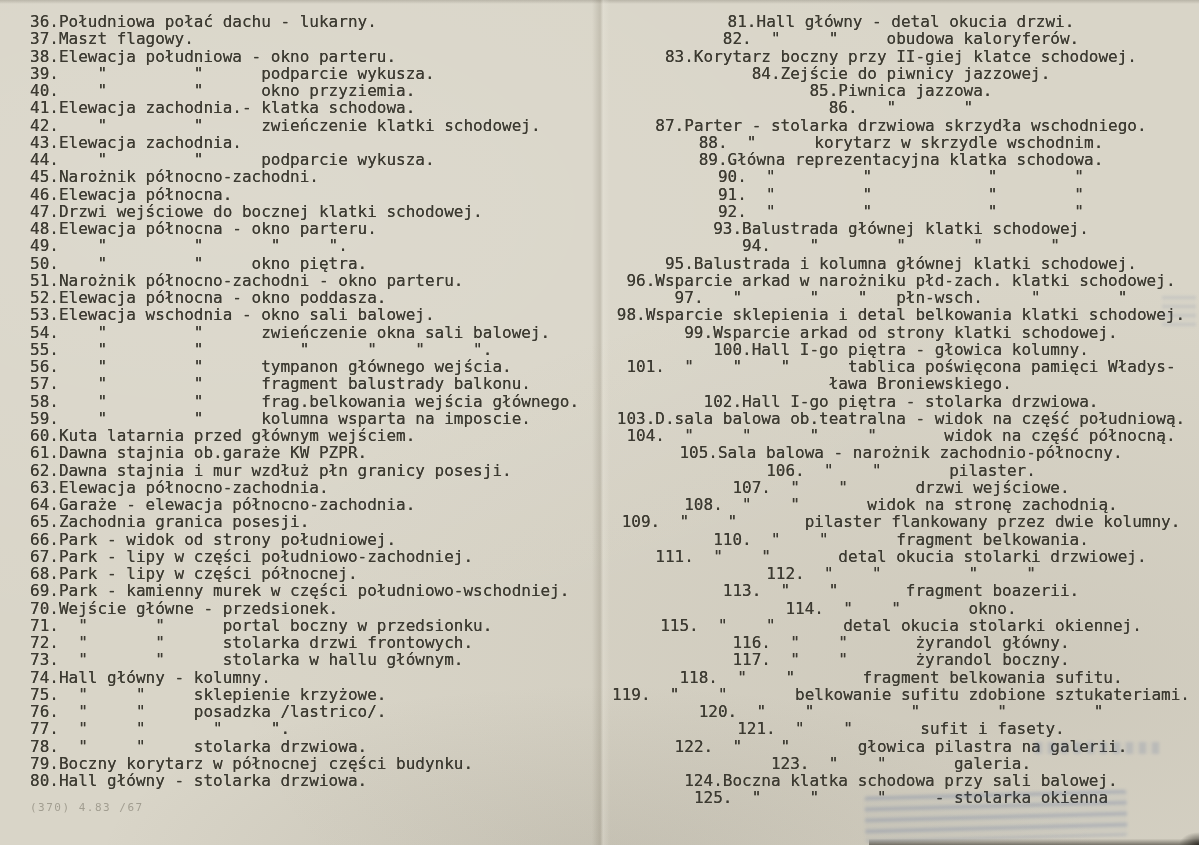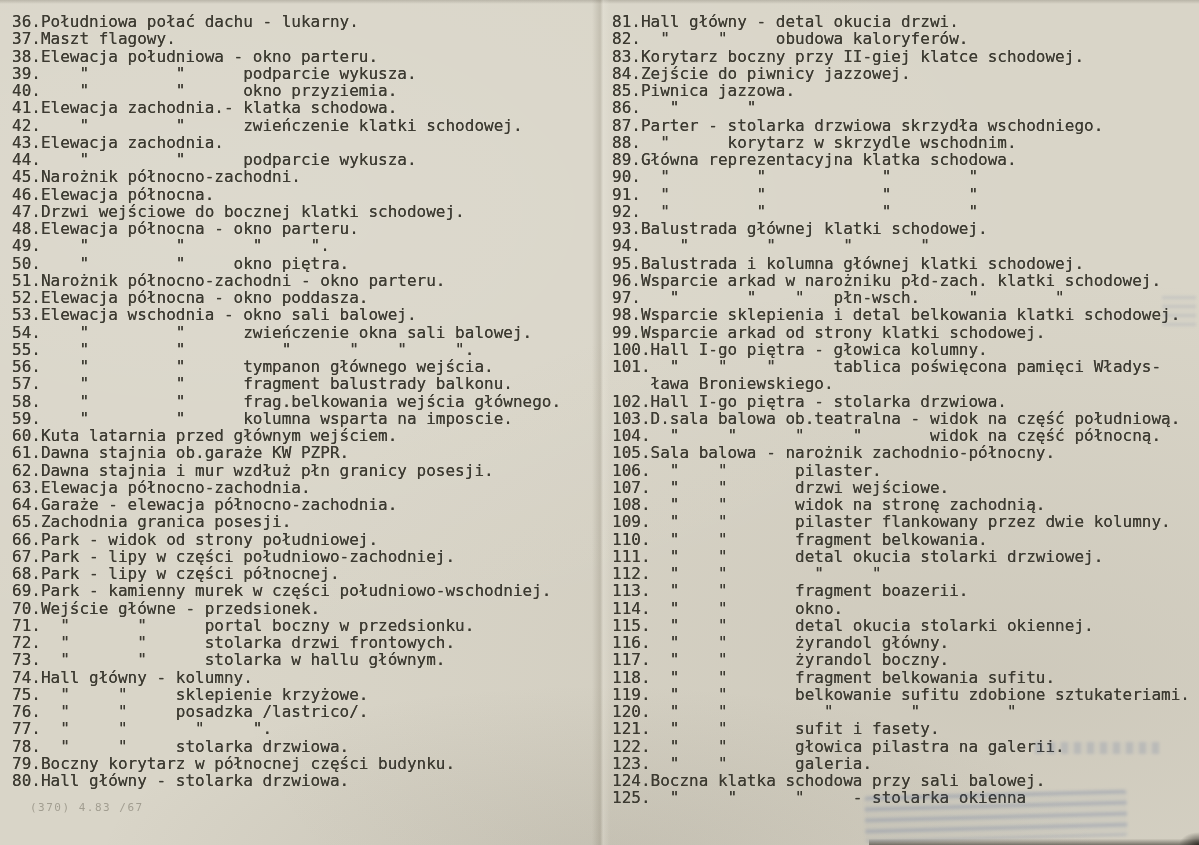--- a/index.html
+++ b/index.html
@@ -38,22 +38,22 @@
     position:absolute; right:0; bottom:0; width:28px; height:18px;
     background:radial-gradient(100% 100% at 100% 100%, rgba(35,32,26,0.85), rgba(35,32,26,0) 72%);
   }
   .col {
     position:absolute; top:13px;
     white-space:pre;
     font-size:16px; line-height:17.25px;
     color:#3c3a31;
     text-shadow:0 0 0.6px rgba(52,50,42,0.85);
   }
-  .col-left  { left:12px; }
-  .col-right { left:612px; }
+  .col-left  { left:30px; }
+  .col-right { left:612px;text-align:center; }
   .line { height:17.25px; }
   .mark-left {
     position:absolute; left:30px; top:801px;
     font-size:11px; color:#6b675a; opacity:0.5;
     letter-spacing:1.5px; filter:blur(0.4px);
   }
   .stamp-blue {
     position:absolute; left:865px; top:793px; width:262px; height:46px;
     transform:rotate(-1.5deg);
     background:repeating-linear-gradient(180deg,

